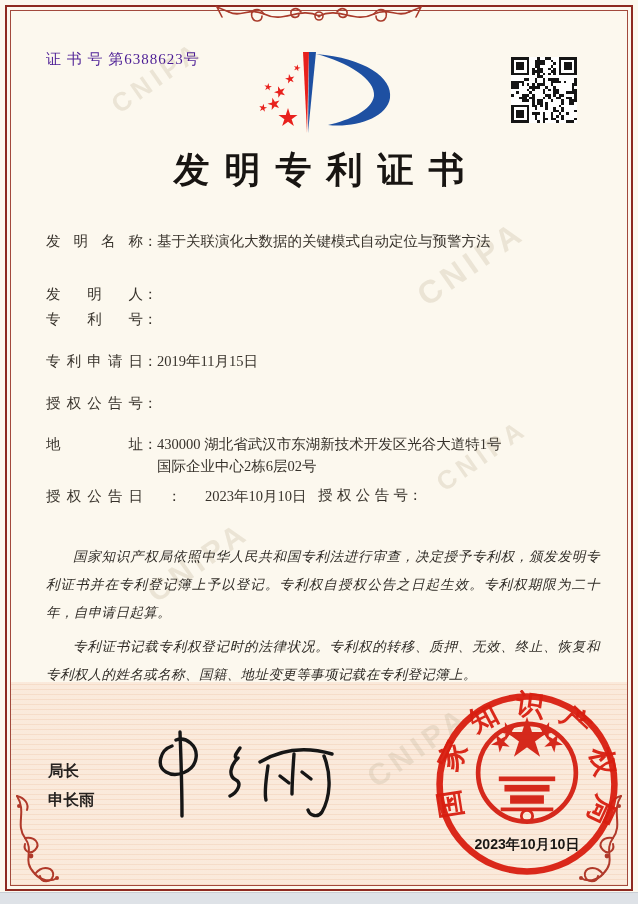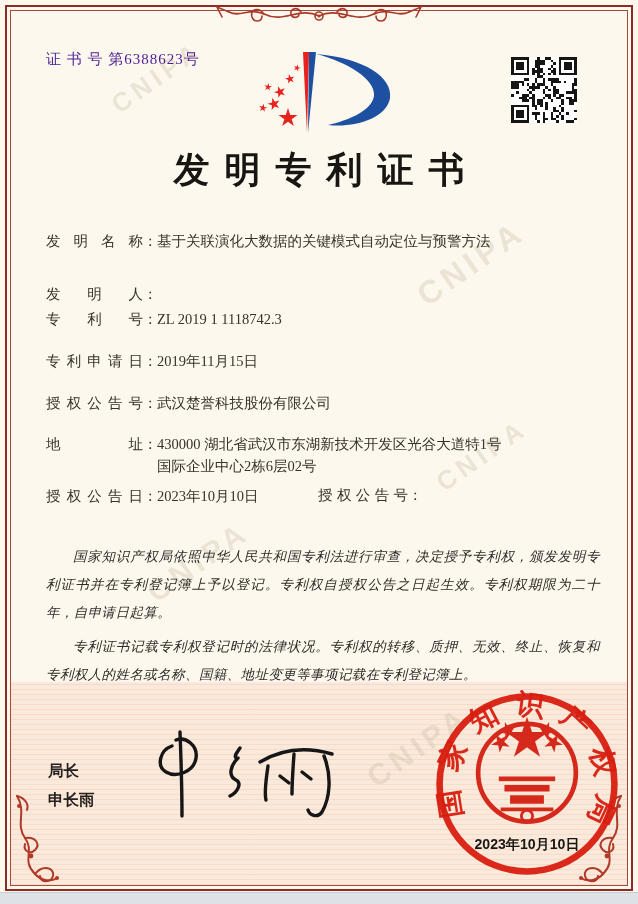--- a/index.html
+++ b/index.html
@@ -27,21 +27,21 @@
   .title{position:absolute;top:146px;left:0;right:0;text-align:center;font-size:36px;font-weight:bold;
          letter-spacing:15px;text-indent:15px;color:#181512;}
   
   .fields{position:absolute;left:46px;top:230px;right:38px;font-size:14.5px;line-height:22px;color:#37322b;}
   .row{display:flex;align-items:flex-start;}
   .lbl{display:inline-block;width:97px;text-align:justify;text-align-last:justify;flex:none;}
   .colon{flex:none;width:14px;}
   .val{flex:1;}
   .r1{margin-bottom:31px}.r2{margin-bottom:3px}.r3{margin-bottom:20px}.r4{margin-bottom:20px}
   .r5{margin-bottom:19px}.r6{margin-bottom:8px}
-  .grant-row .g1{display:flex;width:272px;flex:none;}
+  .grant-row .g1{display:flex;width:272px;flex:none;gap:24px;}
   .grant-row .g2{display:flex;flex:1;font-family:Liberation Mono, monospace;}
   .grant-row .g2 .lbl{width:90px;}
   
   .paras{position:absolute;left:46px;right:38px;top:543px;font-size:13.5px;line-height:28px;
          font-style:italic;color:#2f2b26;letter-spacing:.4px;}
   .paras p{margin:0 0 6px 0;text-indent:2em;text-align:justify;}
   
   .official{position:absolute;left:48px;top:756px;font-family:"Liberation Sans","DejaVu Sans",sans-serif;
             font-size:15.5px;font-weight:600;line-height:29px;color:#262220;}
   .sig{position:absolute;left:142px;top:728px;}
@@ -419,33 +419,31 @@
     </div>
 
     <div class="row r2">
       <span class="lbl">发明人</span>
       <span class="colon">：</span>
     </div>
 
     <div class="row r3">
       <span class="lbl">专利号</span>
       <span class="colon">：</span>
-      <div class="val">ZL 2019 1 1118742.3</div>
     </div>
 
     <div class="row r4">
       <span class="lbl">专利申请日</span>
       <span class="colon">：</span>
       <div class="val">2019年11月15日</div>
     </div>
 
     <div class="row r5">
       <span class="lbl">授权公告号</span>
       <span class="colon">：</span>
-      <div class="val">武汉楚誉科技股份有限公司</div>
     </div>
 
     <div class="row r6">
       <span class="lbl">地址</span>
       <span class="colon">：</span>
       <div class="val">
         <div>430000 湖北省武汉市东湖新技术开发区光谷大道特1号</div>
         <div>国际企业中心2栋6层02号</div>
       </div>
     </div>

